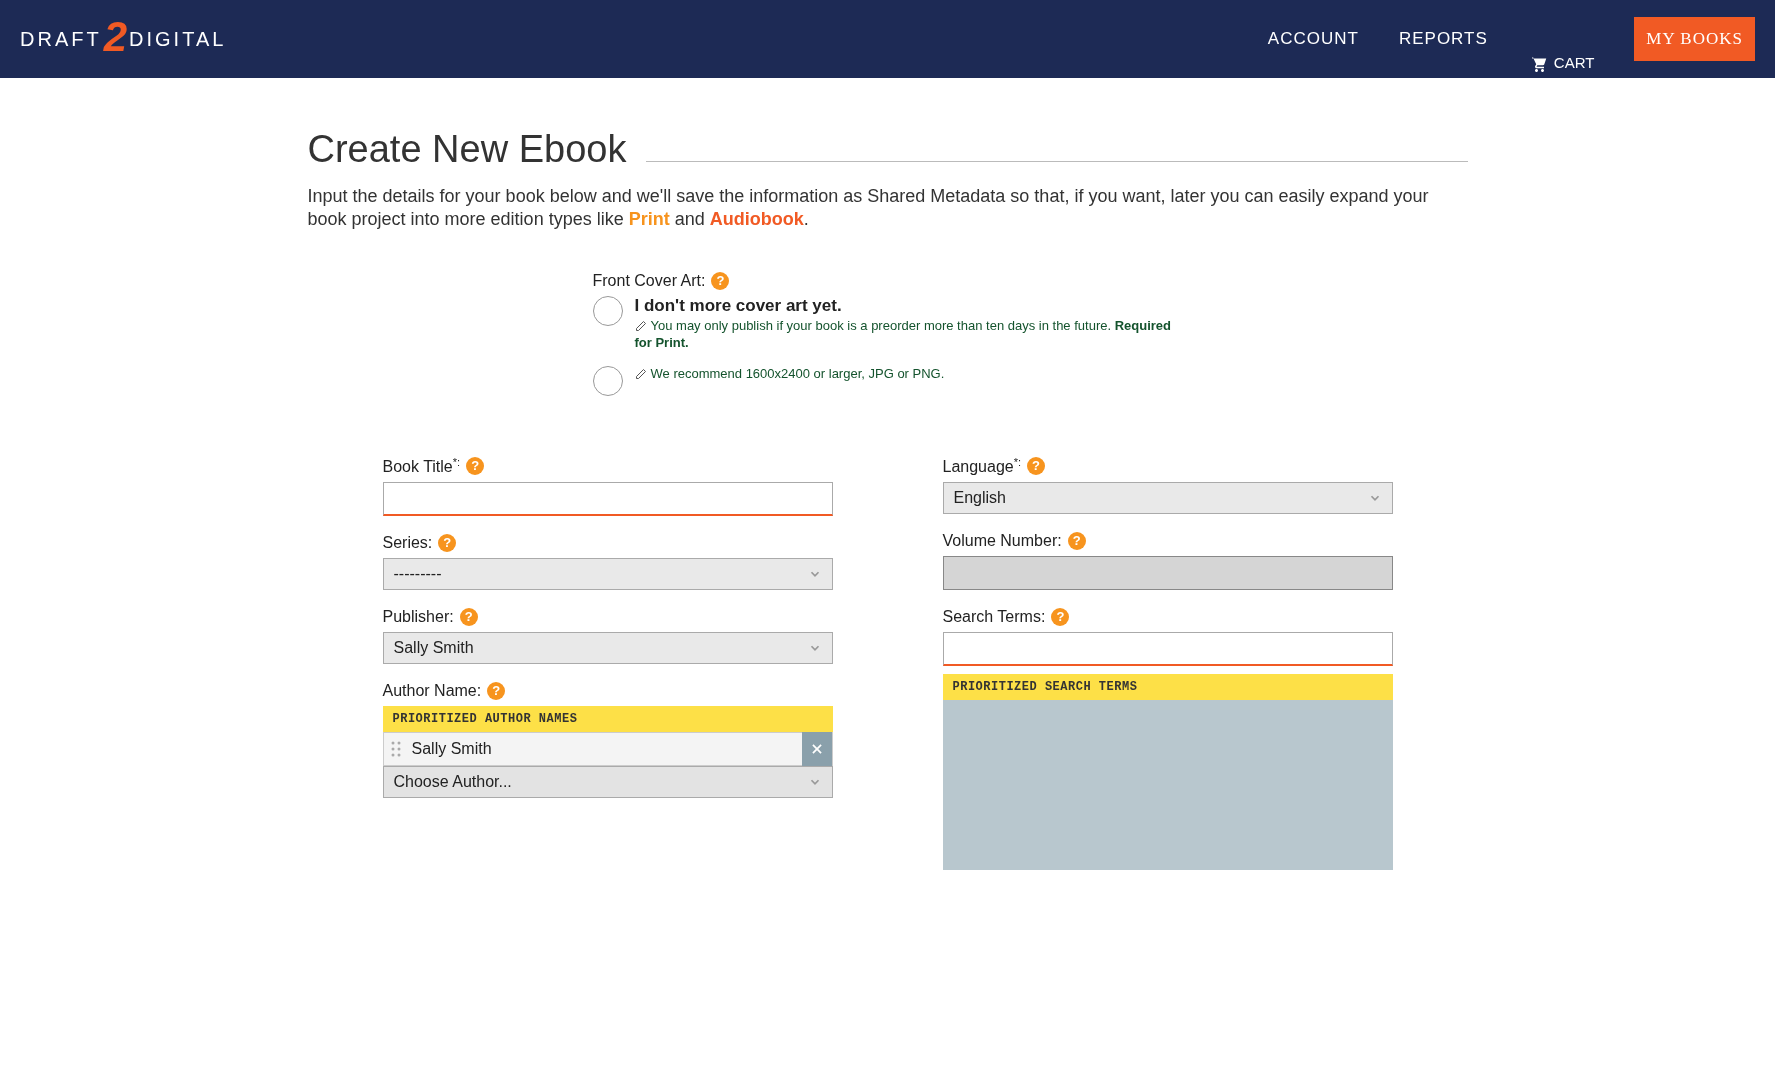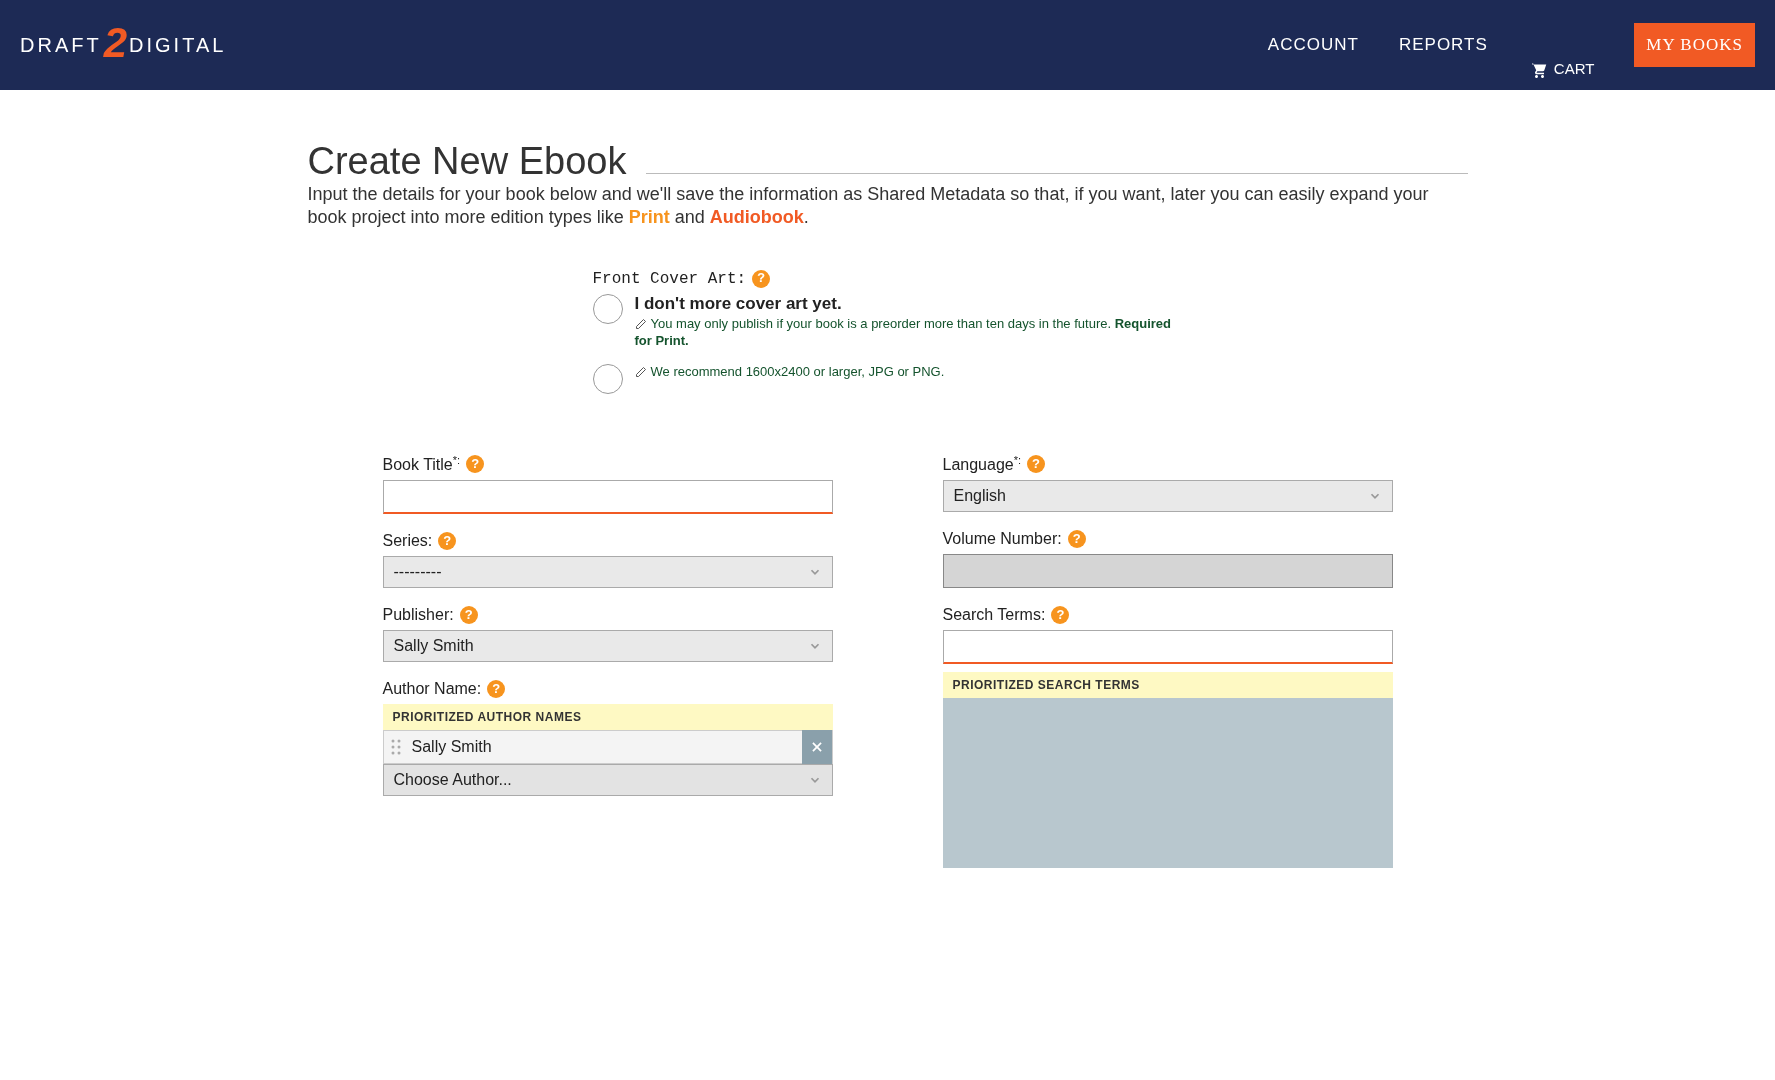--- a/index.html
+++ b/index.html
@@ -1,39 +1,39 @@
 <!DOCTYPE html>
 <html><head>
 <meta charset="utf-8">
 <style>
 * { box-sizing: border-box; margin: 0; padding: 0; }
 body { font-family: Arial, Helvetica, sans-serif; background: #fff; color: #222; }
 
 
-.header { background: #1d2a55; height: 90px; display: flex; align-items: center; justify-content: space-between; padding: 0 20px; }
+.header { background: #1d2a55; height: 78px; display: flex; align-items: center; justify-content: space-between; padding: 0 20px; }
 .logo { display: flex; align-items: center; gap: 0; }
 .logo-text { color: #fff; font-size: 20px; letter-spacing: 3px; font-weight: 400; }
 .logo-2 { color: #f15a24; font-size: 42px; font-weight: 700; font-style: italic; margin: 0 2px; position: relative; top: -2px; }
 .nav { display: flex; align-items: center; gap: 40px; }
 .nav-link { color: #fff; text-decoration: none; font-size: 17px; letter-spacing: 1px; }
 .cart-link { display: flex; align-items: flex-start; gap: 6px; color: #fff; text-decoration: none; font-size: 15px; margin-top: 47px; }
 .btn-mybooks { background: #f15a24; color: #fff; border: none; padding: 12px 12px; font-size: 17px; letter-spacing: 1px; cursor: pointer; font-family: Liberation Serif, serif; }
 
 
 .main { max-width: 1200px; margin: 50px auto 0; padding: 0 20px 40px; }
 .page-title { font-size: 38px; font-weight: 400; color: #333; display: inline-block; }
-.title-row { display: flex; align-items: baseline; gap: 20px; }
+.title-row { display: flex; align-items: baseline; gap: 20px; margin-bottom: 14px; }
 .title-line { flex: 1; border: none; border-top: 1px solid #bbb; }
 .intro { font-size: 18px; color: #333; line-height: 1.3; margin-bottom: 40px; }
 .intro .print { color: #f7941e; font-weight: 700; }
 .intro .audio { color: #f15a24; font-weight: 700; }
 
 
 .cover-section { max-width: 590px; margin: 0 auto 60px; font-size: 15px; }
-.cover-label { margin-bottom: 6px; font-family: Liberation Mono, monospace; }
+.cover-label { margin-bottom: 6px; }
 .cover-opt { display: flex; gap: 12px; margin-bottom: 14px; }
 .radio-circle { width: 30px; height: 30px; border: 1px solid #999; border-radius: 50%; flex-shrink: 0; cursor: pointer; background: #fff; }
 .opt-body { flex: 1; }
 .opt-title { font-weight: 700; font-size: 17px; margin-bottom: 2px; }
 .opt-sub { font-size: 13px; color: #14532d; line-height: 1.3; }
 .opt-sub svg { vertical-align: -2px; margin-right: 4px; }
 .opt-sub .req { font-weight: 700; }
 
 
 .form-grid { display: grid; grid-template-columns: 1fr 1fr; column-gap: 110px; row-gap: 30px; max-width: 1010px; margin: 0 auto; align-items: start; }
@@ -41,21 +41,21 @@
 .req-star { vertical-align: super; font-size: 11px; }
 
 .help-icon { display: inline-flex; width: 18px; height: 18px; background: #f7941e; color: #fff; border-radius: 50%; align-items: center; justify-content: center; font-size: 13px; font-weight: 700; cursor: pointer; }
 
 .text-input { width: 100%; height: 34px; padding: 4px 8px; font-size: 15px; border: 1px solid #aaa; }
 .text-input.req-invalid { border-bottom: 2px solid #f15a24; }
 .select { width: 100%; height: 32px; background: #e9e9e9; border: 1px solid #aaa; padding: 0 30px 0 10px; font-size: 16px; position: relative; display: flex; align-items: center; cursor: pointer; }
 .select .chev { position: absolute; right: 10px; color: #999; }
 .vol-input { width: 100%; height: 34px; background: #d5d5d5; border: 1px solid #888; }
 
-.box-header { background: #fef9c3; padding: 6px 10px; font-size: 12px; font-weight: 700; letter-spacing: 0.5px; color: #333; }
+.box-header { background: #fde047; padding: 6px 10px; font-size: 12px; font-weight: 700; letter-spacing: 0.5px; color: #333; font-family: Liberation Mono, monospace; }
 .box-body { background: #b8c7ce; min-height: 170px; }
 .author-item { background: #f4f4f4; border: 1px solid #ccc; margin: 0; display: flex; align-items: center; height: 34px; }
 .drag-handle { width: 24px; display: flex; align-items: center; justify-content: center; color: #aaa; cursor: grab; }
 .author-name { flex: 1; padding-left: 4px; font-size: 16px; }
 .remove-author { width: 30px; height: 34px; background: #8aa0ab; color: #fff; display: flex; align-items: center; justify-content: center; font-size: 18px; cursor: pointer; }
 
 .left-col, .right-col { display: flex; flex-direction: column; gap: 18px; }
 
 svg { display: inline-block; }
 </style>

